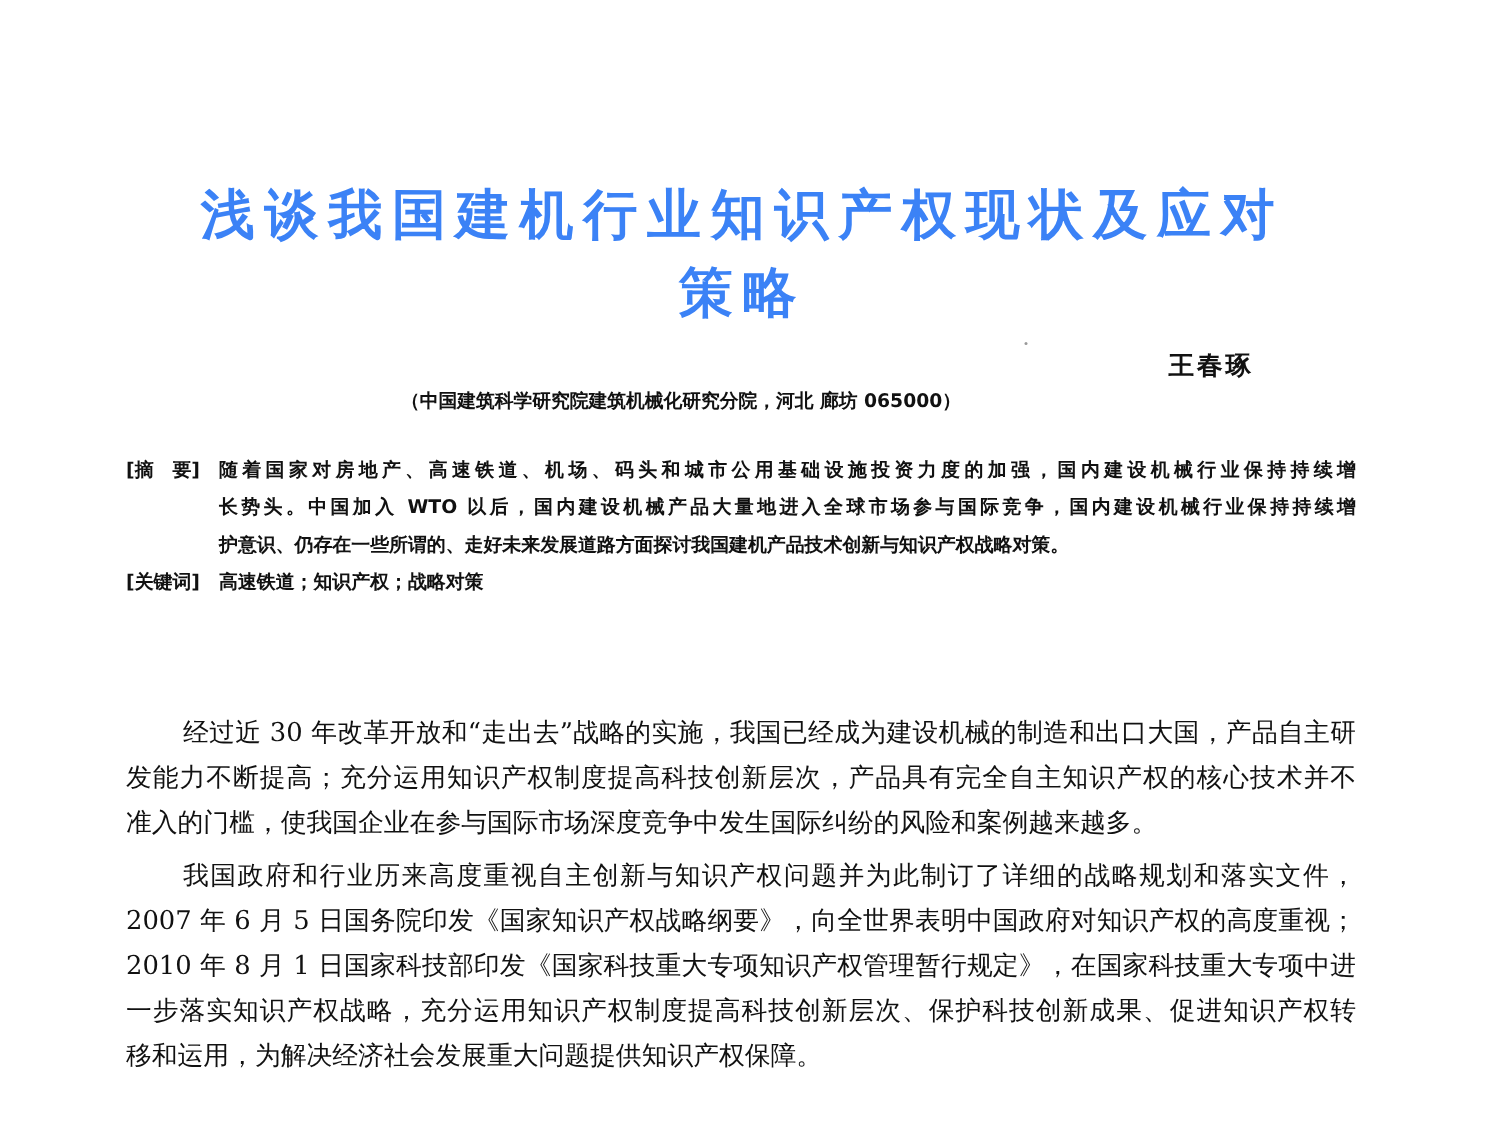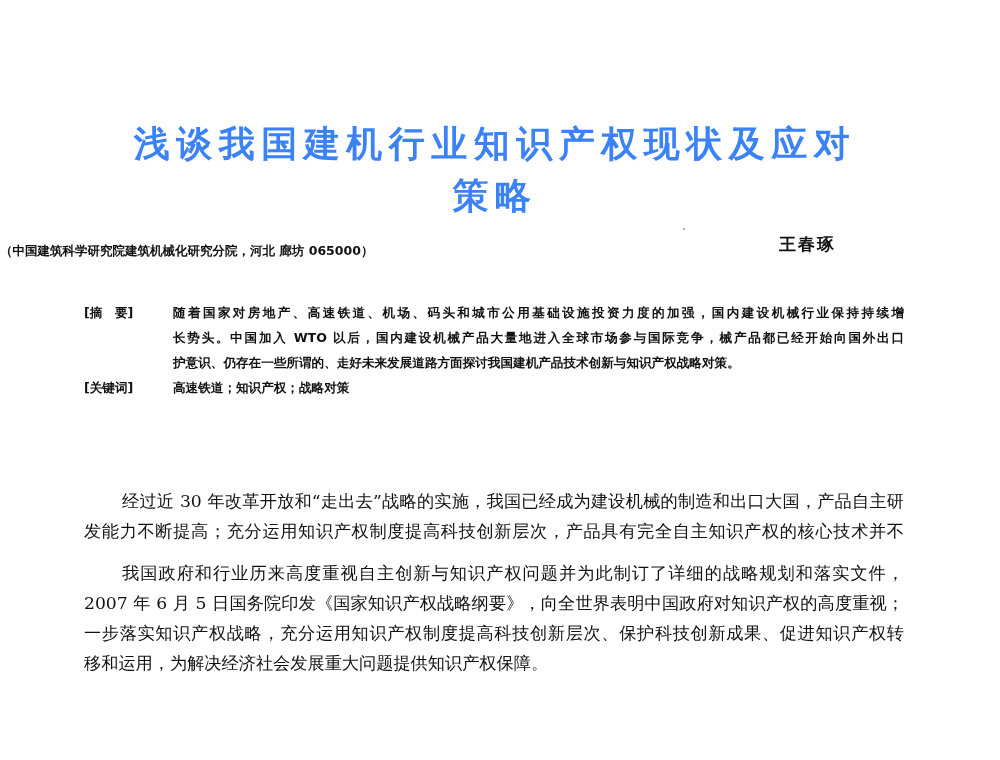--- a/index.html
+++ b/index.html
@@ -16,40 +16,40 @@
     font-weight: bold; font-size: 36px; letter-spacing: 6.5px;
     line-height: 52px; color: #3b82f6;
   }
   .author {
     position: absolute; left: 0; top: 200px; width: 836px;
     text-align: right; font-size: 17px; font-weight: bold; letter-spacing: 2px;
     line-height: 24px;
     margin-top: 32px;
   }
   .affil {
-    position: absolute; left: 0; top: 240px; width: 908px;
-    font-size: 12.5px; line-height: 22px; font-weight: bold;
+    position: absolute; left: 0; top: 256px; width: 908px;
+    text-align: center; font-size: 12.5px; line-height: 22px; font-weight: bold;
     font-family: "DejaVu Sans", sans-serif;
   }
   .abstract {
     position: absolute; left: 84px; top: 300px; width: 820px;
     font-family: "DejaVu Sans", sans-serif;
     font-size: 12.6px; line-height: 25px; font-weight: bold;
   }
-  .abs-row { display: flex; gap: 27px; }
+  .abs-row { display: flex; }
   .abs-label { width: 62px; flex: none; white-space: nowrap; }
   .abs-text { flex: 1; text-align: justify; }
   .abs-line { display: block; white-space: nowrap; text-align: justify; text-align-last: justify; }
   .abs-line.last { text-align-last: left; }
   .body {
     position: absolute; left: 84px; top: 474px; width: 820px;
     font-size: 17.2px; line-height: 30px;
   }
   .body .line { display: block; white-space: nowrap; text-align: justify; text-align-last: justify; }
-  .body .line.first { padding-left: 38px; margin-top: 12px; }
+  .body .line.first { padding-left: 38px; }
   .body .line.last { text-align-last: left; }
   .para2 { margin-top: 5px; }
   .dot {
     position: absolute; left: 683px; top: 228px; width: 2px; height: 2px;
     background: #999; border-radius: 1px;
   }
 </style>
 </head>
 <body>
 
@@ -60,36 +60,38 @@
   <div class="author">王春琢</div>
   <div class="dot"></div>
 
   <div class="affil">（中国建筑科学研究院建筑机械化研究分院，河北 廊坊 065000）</div>
 
   <div class="abstract">
     <div class="abs-row">
       <span class="abs-label">[摘　要]</span>
       <div class="abs-text">
         <span class="abs-line">随着国家对房地产、高速铁道、机场、码头和城市公用基础设施投资力度的加强，国内建设机械行业保持持续增</span>
-        <span class="abs-line">长势头。中国加入 WTO 以后，国内建设机械产品大量地进入全球市场参与国际竞争，械产品都已经开始向国外出口</span>
+        <span class="abs-line">长势头。中国加入 WTO 以后，国内建设机械产品大量地进入全球市场参与国际竞争，国内建设机械行业保持持续增</span>
         <span class="abs-line last">护意识、仍存在一些所谓的、走好未来发展道路方面探讨我国建机产品技术创新与知识产权战略对策。</span>
       </div>
     </div>
     <div class="abs-row">
       <span class="abs-label">[关键词]</span>
       <span class="abs-text">高速铁道；知识产权；战略对策</span>
     </div>
   </div>
 
   <div class="body">
     <div class="para">
       <span class="line first">经过近 30 年改革开放和“走出去”战略的实施，我国已经成为建设机械的制造和出口大国，产品自主研</span>
       <span class="line">发能力不断提高；充分运用知识产权制度提高科技创新层次，产品具有完全自主知识产权的核心技术并不</span>
+      <span class="line last">准入的门槛，使我国企业在参与国际市场深度竞争中发生国际纠纷的风险和案例越来越多。</span>
     </div>
     <div class="para para2">
       <span class="line first">我国政府和行业历来高度重视自主创新与知识产权问题并为此制订了详细的战略规划和落实文件，</span>
       <span class="line">2007 年 6 月 5 日国务院印发《国家知识产权战略纲要》，向全世界表明中国政府对知识产权的高度重视；</span>
+      <span class="line">2010 年 8 月 1 日国家科技部印发《国家科技重大专项知识产权管理暂行规定》，在国家科技重大专项中进</span>
       <span class="line">一步落实知识产权战略，充分运用知识产权制度提高科技创新层次、保护科技创新成果、促进知识产权转</span>
       <span class="line last">移和运用，为解决经济社会发展重大问题提供知识产权保障。</span>
     </div>
   </div>
 
 </div>
 
 </body></html>

